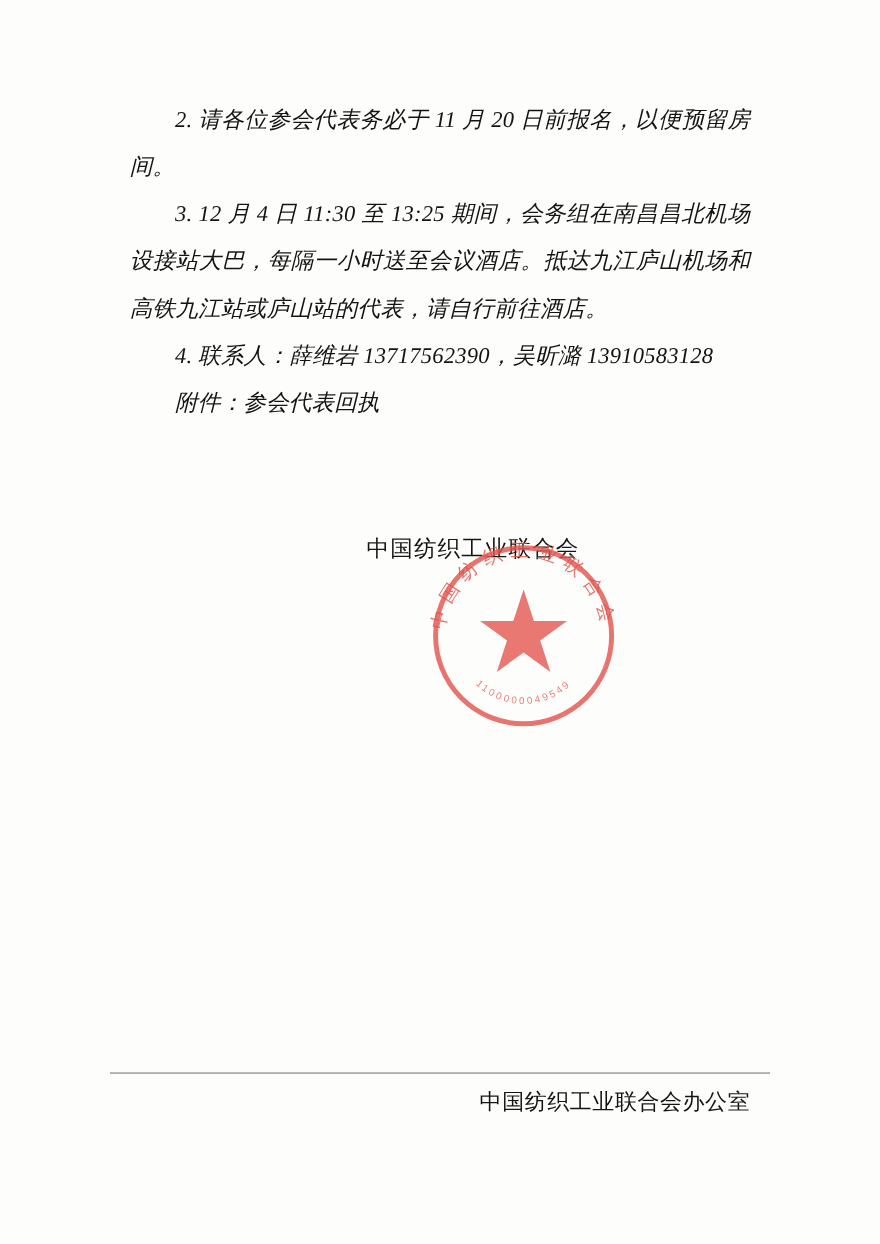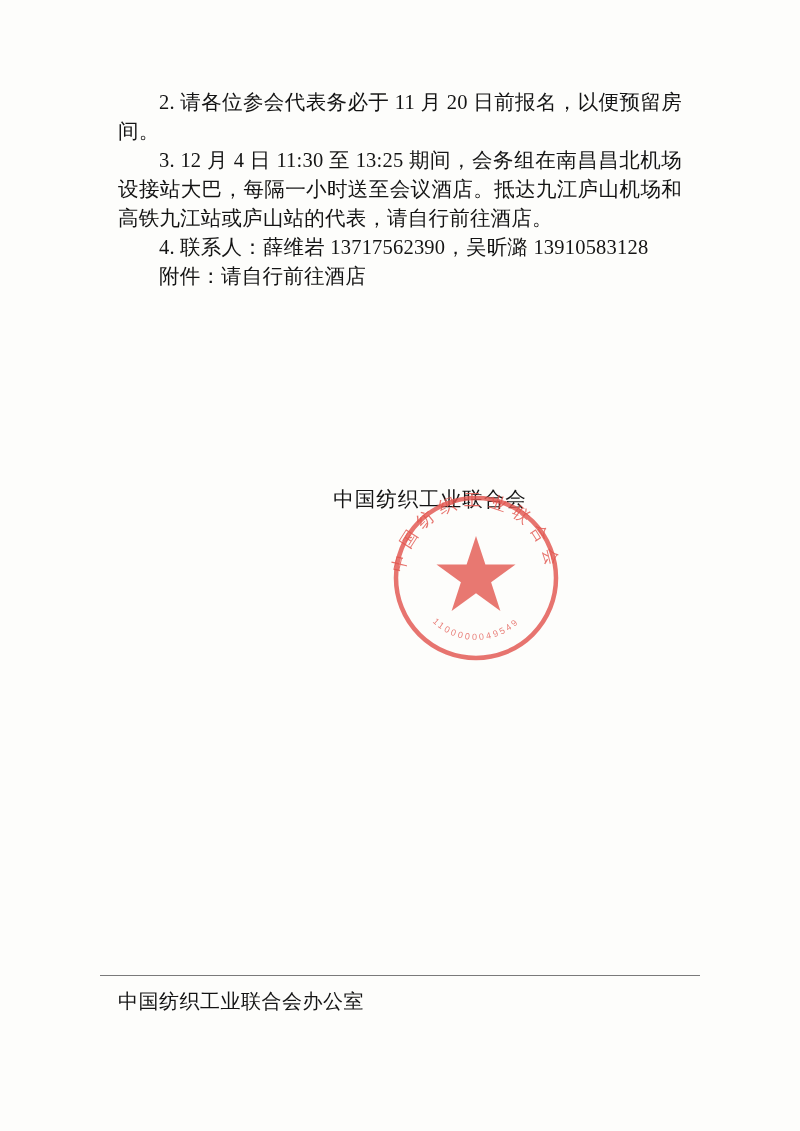--- a/index.html
+++ b/index.html
@@ -24,26 +24,27 @@
     background: #fdfdfb;
   }
   .content {
     position: absolute;
     left: 118px;
     top: 88px;
     width: 564px;
   }
   .para {
     font-size: 20.5px;
-    line-height: 29px;
+    line-height: 43px;
     letter-spacing: 0.2px;
     text-align: justify;
     text-justify: inter-ideograph;
     margin: 0 0 0 0;
     color: #141414;
+    font-style: italic;
   }
   .indent {
     text-indent: 2em;
   }
   .sig-block {
     position: absolute;
     left: 118px;
     top: 480px;
     width: 564px;
     text-align: center;
@@ -69,41 +70,41 @@
     top: 975px;
     width: 600px;
   }
   .footer-rule {
     width: 600px;
     height: 1px;
     background: #7a7a7a;
   }
   .footer-row {
     display: flex;
-    justify-content: flex-start;
+    justify-content: flex-end;
     padding: 12px 18px 0 18px;
     font-size: 20px;
     color: #141414;
     letter-spacing: 0.5px;
     gap: 48px;
   }
   .footer-left, .footer-right {
     white-space: nowrap;
   }
 </style>
 </head>
 <body>
 
 <div class="page">
 
   <div class="content">
     <p class="para indent">2. 请各位参会代表务必于 11 月 20 日前报名，以便预留房间。</p>
     <p class="para indent">3. 12 月 4 日 11:30 至 13:25 期间，会务组在南昌昌北机场设接站大巴，每隔一小时送至会议酒店。抵达九江庐山机场和高铁九江站或庐山站的代表，请自行前往酒店。</p>
     <p class="para indent">4. 联系人：薛维岩 13717562390，吴昕潞 13910583128</p>
-    <p class="para indent">附件：请自行前往酒店</p>
+    <p class="para indent">附件：参会代表回执</p>
   </div>
 
   <div class="sig-block">
     <div class="sig-line">中国纺织工业联合会</div>
   </div>
 
   <div class="stamp">
     <svg width="196" height="196" viewBox="0 0 196 196" xmlns="http://www.w3.org/2000/svg">
       <defs>
         <path id="sealArcTop" d="M 26,98 A 72,72 0 0 1 170,98"></path>

